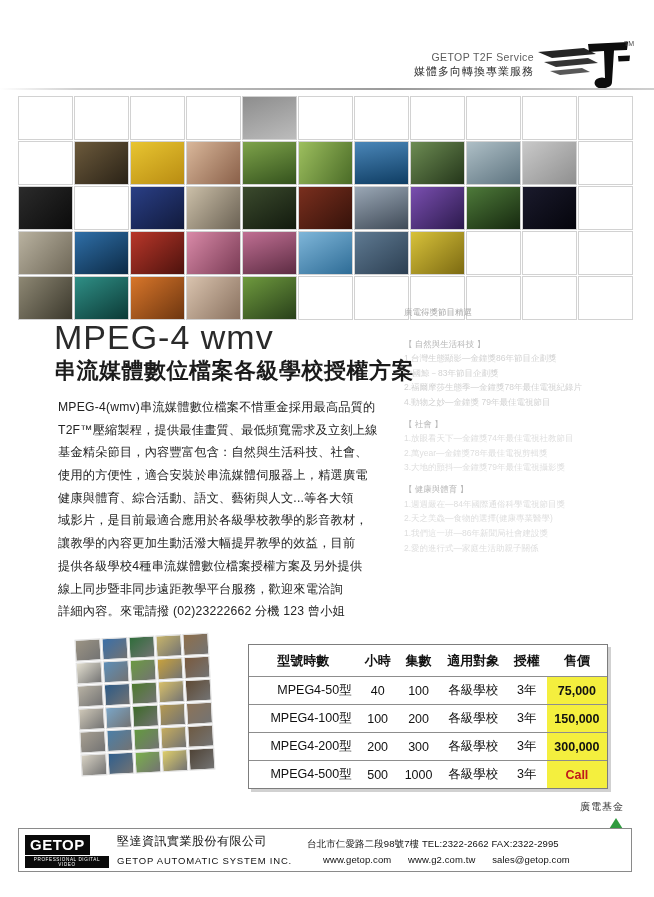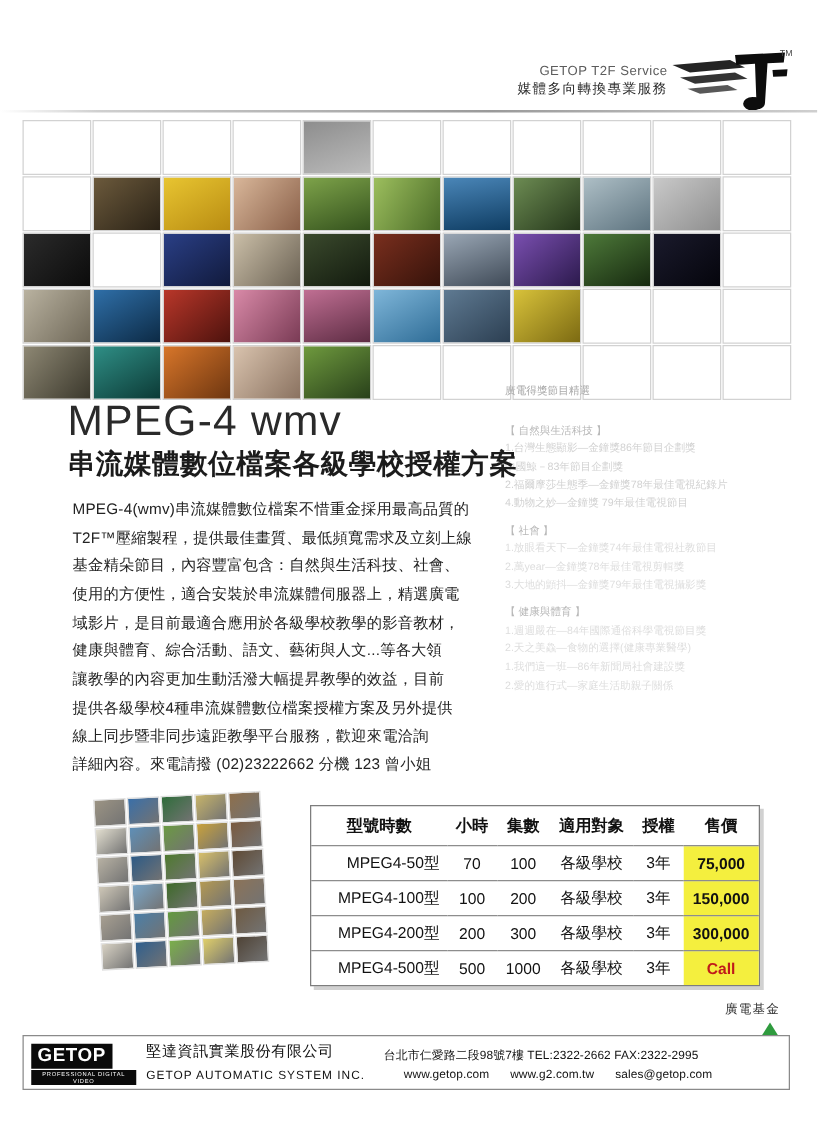--- a/index.html
+++ b/index.html
@@ -456,22 +456,22 @@
     </div>
 
   <div class="headline">MPEG-4  wmv</div>
   <div class="subhead">串流媒體數位檔案各級學校授權方案</div>
 
   <div class="body-copy">
       <p>MPEG-4(wmv)串流媒體數位檔案不惜重金採用最高品質的</p>
       <p>T2F™壓縮製程，提供最佳畫質、最低頻寬需求及立刻上線</p>
       <p>基金精朵節目，內容豐富包含：自然與生活科技、社會、</p>
       <p>使用的方便性，適合安裝於串流媒體伺服器上，精選廣電</p>
+      <p>健康與體育、綜合活動、語文、藝術與人文...等各大領</p>
       <p>域影片，是目前最適合應用於各級學校教學的影音教材，</p>
-      <p>健康與體育、綜合活動、語文、藝術與人文...等各大領</p>
       <p>讓教學的內容更加生動活潑大幅提昇教學的效益，目前</p>
       <p>提供各級學校4種串流媒體數位檔案授權方案及另外提供</p>
       <p>線上同步暨非同步遠距教學平台服務，歡迎來電洽詢</p>
       <p>詳細內容。來電請撥  (02)23222662  分機  123  曾小姐</p>
     </div>
 
   <div id="mosaic">
       <div class="mcell" style="left: 0px; top: 0px; background: linear-gradient(140deg, rgb(156, 148, 132), rgba(0, 0, 0, 0.55));"></div>
       <div class="mcell" style="left: 27px; top: 0px; background: linear-gradient(140deg, rgb(58, 111, 168), rgba(0, 0, 0, 0.55));"></div>
       <div class="mcell" style="left: 54px; top: 0px; background: linear-gradient(140deg, rgb(47, 109, 58), rgba(0, 0, 0, 0.55));"></div>
@@ -512,21 +512,21 @@
           <th>小時</th>
           <th>集數</th>
           <th>適用對象</th>
           <th>授權</th>
           <th>售價</th>
         </tr>
       </thead>
       <tbody id="pt-body">
           <tr>
             <td class="model">MPEG4-50型</td>
-            <td class="">70</td>
+            <td class="">40</td>
             <td class="">100</td>
             <td class="">各級學校</td>
             <td class="">3年</td>
             <td class="price">75,000</td>
           </tr>
           <tr>
             <td class="model">MPEG4-100型</td>
             <td class="">100</td>
             <td class="">200</td>
             <td class="">各級學校</td>

